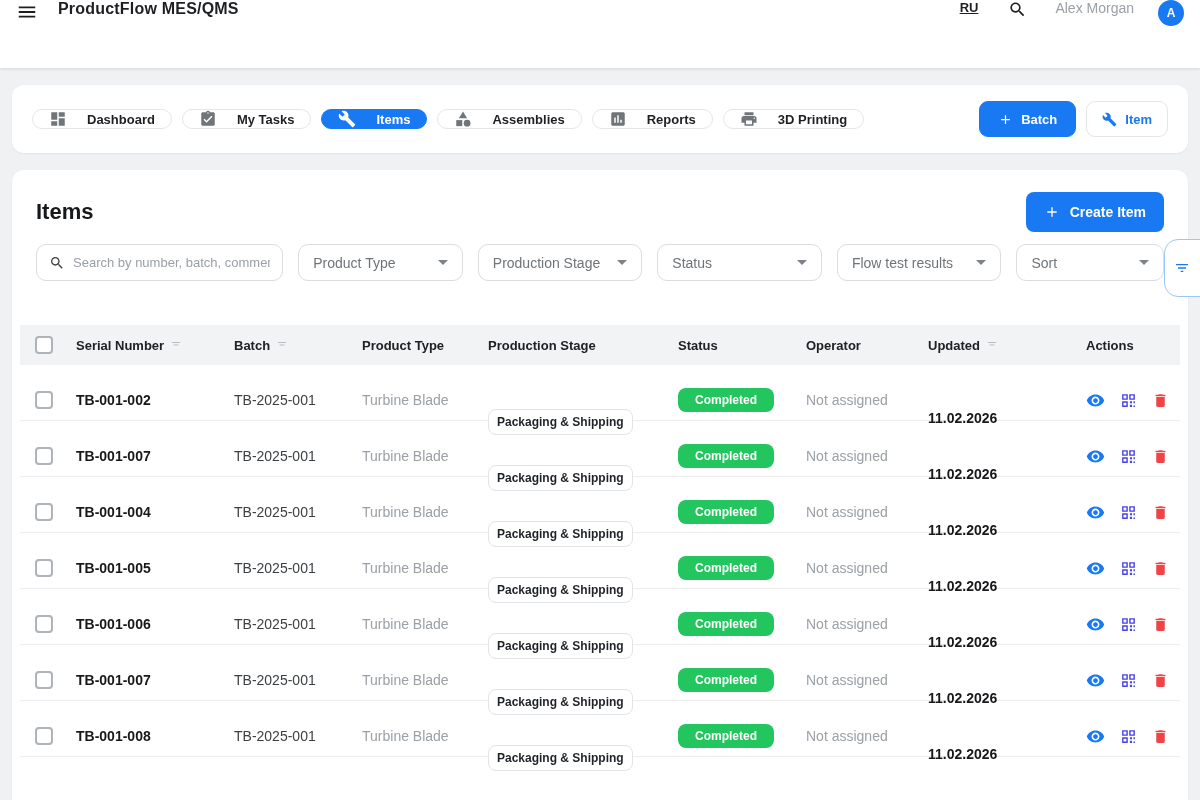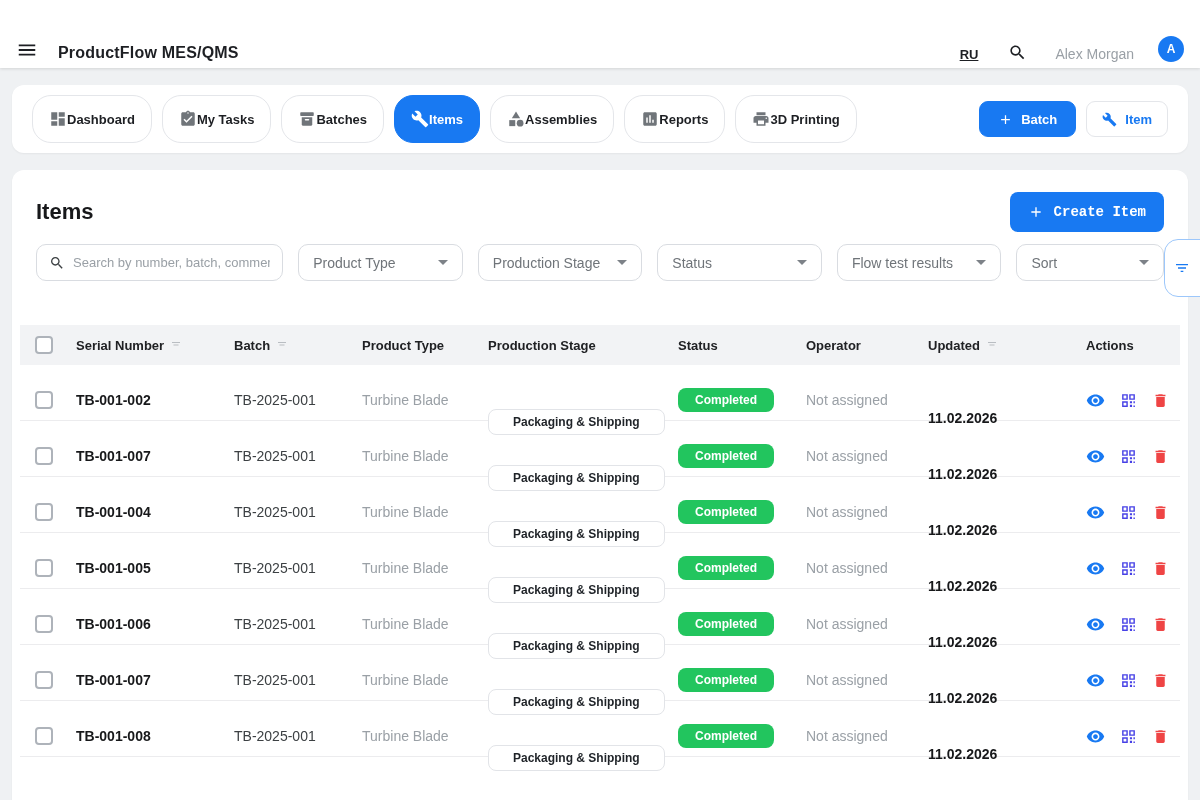--- a/index.html
+++ b/index.html
@@ -8,21 +8,21 @@
     font-family:"Liberation Sans", sans-serif;
     background:#eff1f3;
     color:#1d1f23;
     display:flex; flex-direction:column;
   }
   svg { display:block; }
 
   
   .app-header {
     background:#fff; height:68px; flex:0 0 auto;
-    display:flex; align-items:flex-end; padding:0 16px 6px 14px;
+    display:flex; align-items:flex-start; padding:0 16px 6px 14px;
     box-shadow:0 1px 3px rgba(0,0,0,.12);
     position:relative; z-index:5;
   }
   .hamburger { width:26px; height:24px; display:flex; align-items:center; justify-content:center; cursor:pointer; color:#1d1f23; }
   .app-title { font-size:16px; font-weight:700; margin-left:18px; letter-spacing:.2px; }
   .header-spacer { flex:1; }
   .lang-switch { font-size:13px; font-weight:700; color:#1d1f23; cursor:pointer; margin-right:30px;text-decoration:underline; }
   .header-search { color:#1d1f23; cursor:pointer; margin-right:28px; }
   .user-name { font-size:14px; color:#9aa0a6; margin-right:24px; cursor:pointer; }
   .avatar {
@@ -38,23 +38,23 @@
   }
   .main-card {
     background:#fff; border-radius:12px 12px 0 0; margin:17px 12px 0;
     flex:1 1 auto; padding-top:22px;
     box-shadow:0 1px 2px rgba(0,0,0,.05);
   }
 
   
   .tabs { display:flex; gap:10px; }
   .tab {
-    height:48px; padding:0 16px; border-radius:19px;
+    height:20px; padding:0 16px; border-radius:19px;
     border:1px solid #e4e6ea; background:#fff;
-    display:flex; align-items:center; gap:0;
+    display:flex; align-items:center; gap:20px;
     font-size:13px; font-weight:700; color:#1d1f23; cursor:pointer; white-space:nowrap;
   }
   .tab .t-icon { color:#70757a; }
   .tab.active { background:#1879f2; border-color:#1879f2; color:#fff; }
   .tab.active .t-icon { color:#fff; }
 
   .quick-actions { margin-left:auto; display:flex; gap:10px; align-items:center; }
   .qa-btn {
     height:36px; border-radius:9px; display:flex; align-items:center; gap:8px;
     font-size:13px; font-weight:700; cursor:pointer; white-space:nowrap;
@@ -62,21 +62,21 @@
   .qa-primary { background:#1879f2; color:#fff; border:1px solid #1879f2; padding:0 18px; }
   .qa-secondary { background:#fff; color:#1879f2; border:1px solid #e4e6ea; padding:0 15px; }
   .qa-secondary .q-icon { color:#1879f2; }
 
   
   .page-head { display:flex; align-items:center; justify-content:space-between; padding:0 24px; }
   .page-title { font-size:22px; font-weight:700; color:#17181a; }
   .create-btn {
     height:40px; padding:0 18px; border-radius:8px; background:#1879f2; color:#fff;
     border:none; font-size:14px; font-weight:600; display:flex; align-items:center; gap:10px;
-    cursor:pointer; font-family:Liberation Mono, monospace;
+    cursor:pointer; font-family:Liberation Sans, sans-serif;
   }
 
   
   .filters { margin:12px 24px 0; display:flex; gap:15px; position:relative; }
   .search-box {
     width:248px; height:37px; border:1px solid #d9dce1; border-radius:10px;
     display:flex; align-items:center; padding:0 12px; gap:8px; background:#fff;
   }
   .search-box input {
     border:none; outline:none; flex:1; font-size:13px; font-family:inherit; color:#1d1f23; min-width:0;
@@ -112,21 +112,21 @@
   .checkbox {
     width:18px; height:18px; border:2px solid #aeb3ba; border-radius:4px; background:#fff; cursor:pointer; display:block;
   }
   .serial  { font-weight:700; color:#17181a; }
   .batch   { color:#3c4043; }
   .ptype   { color:#9aa0a6; }
   .operator{ color:#9aa0a6; }
   .updated { font-weight:700; color:#17181a;margin-top:35px; }
   .stage-badge {
     display:inline-block; border:1px solid #e2e4e8; border-radius:8px;
-    padding:5px 24px; font-size:12px; font-weight:600; color:#1f2328; background:#fff; white-space:nowrap;margin-top:44px;
+    padding:5px 8px; font-size:12px; font-weight:600; color:#1f2328; background:#fff; white-space:nowrap;margin-top:44px;
   }
   .status-badge {
     display:inline-block; border-radius:8px; padding:5px 17px;
     font-size:12px; font-weight:600; color:#fff; background:#22c55e; white-space:nowrap;
   }
   .actions-cell { display:flex; gap:15px; align-items:center; padding-left:8px; }
   .icon-btn { background:none; border:none; padding:0; cursor:pointer; display:block; }
   .icon-eye { color:#1879f2; }
   .icon-qr  { color:#4741e6; }
   .icon-del { color:#ef4444; }
@@ -163,30 +163,20 @@
       <span>Dashboard</span>
     </div>
     <div class="tab">
       <span class="t-icon">
           <svg width="18" height="18" viewBox="0 0 24 24" fill="currentColor">
             <path d="M19 3h-4.18C14.4 1.84 13.3 1 12 1c-1.3 0-2.4.84-2.82 2H5c-1.1 0-2 .9-2 2v14c0 1.1.9 2 2 2h14c1.1 0 2-.9 2-2V5c0-1.1-.9-2-2-2zm-7 0c.55 0 1 .45 1 1s-.45 1-1 1-1-.45-1-1 .45-1 1-1zm-2 14l-4-4 1.41-1.41L10 14.17l6.59-6.59L18 9l-8 8z"></path>
           </svg>
         </span>
       <span>My Tasks</span>
     </div>
-    <div class="tab">
-      <span class="t-icon">
-          <svg width="18" height="18" viewBox="0 0 24 24" fill="currentColor">
-            <rect x="3" y="3" width="18" height="5" rx="1"></rect>
-            <path d="M5 9.5h14V19a2 2 0 0 1-2 2H7a2 2 0 0 1-2-2V9.5z"></path>
-            <rect x="9" y="12" width="6" height="2" rx="1" fill="#fff"></rect>
-          </svg>
-        </span>
-      <span>Batches</span>
-    </div>
     <div class="tab active">
       <span class="t-icon">
           <svg width="18" height="18" viewBox="0 0 24 24" fill="currentColor">
             <path d="M22.7 19l-9.1-9.1c.9-2.3.4-5-1.5-6.9-2-2-5-2.4-7.4-1.3L9 6 6 9 1.6 4.7C.4 7.1.9 10.1 2.9 12.1c1.9 1.9 4.6 2.4 6.9 1.5l9.1 9.1c.4.4 1 .4 1.4 0l2.3-2.3c.5-.4.5-1.1.1-1.4z"></path>
           </svg>
         </span>
       <span>Items</span>
     </div>
     <div class="tab">
       <span class="t-icon">

